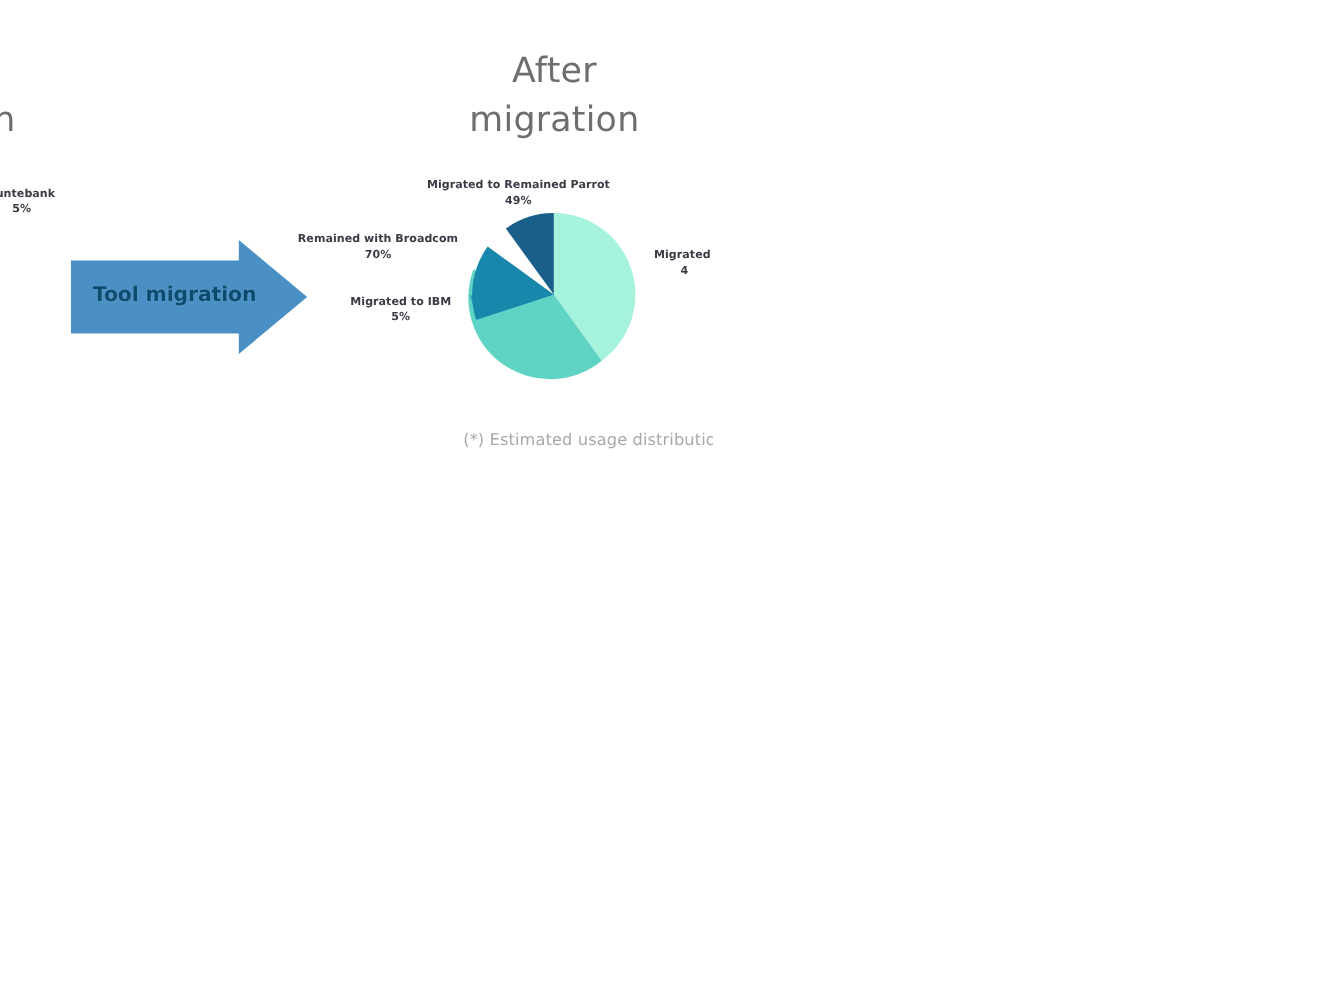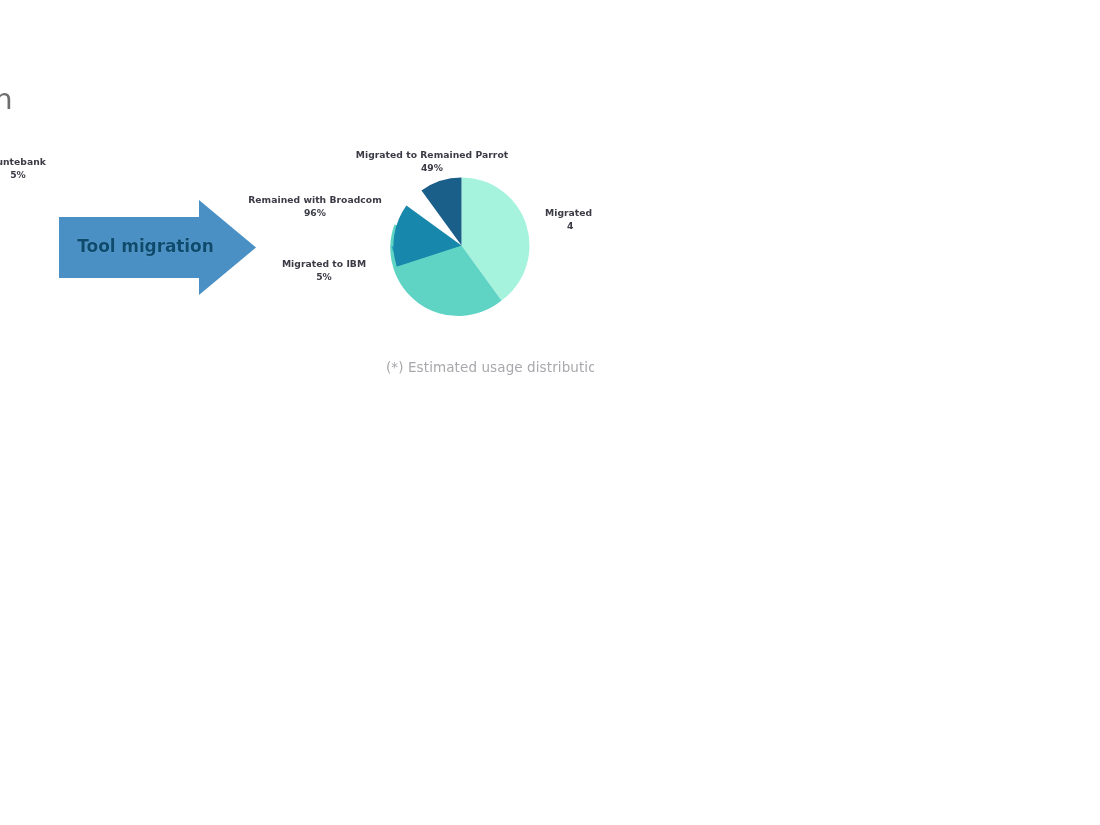--- a/index.html
+++ b/index.html
@@ -98,21 +98,21 @@
     color: #3b3b46;
     line-height: 13px;
     text-align: center;
     letter-spacing: 0.05px;
     white-space: nowrap;
   }
   .pie-label .pct { display: block; font-weight: 700; }
 
   #lbl-traffic-parrot { left: 308px; top: 148px; width: 248px; }
   #lbl-broadcom       { left: 216px; top: 193px; width: 198px; text-align: center; }
-  #lbl-ibm            { left: 248px; top: 245px; width: 152px; margin-top: 12px; }
+  #lbl-ibm            { left: 258px; top: 245px; width: 152px; }
   #lbl-mountebank     { left: 348px; top: 319px; width: 228px; }
   #lbl-migrated-right { left: 545px; top: 206px; width: 120px; text-align: left; }
   #lbl-before-mb      { left: -42px; top: 155px; width: 120px; }
 
   
   #footnote {
     position: absolute;
     left: 386px;
     top: 359px;
     width: 260px;
@@ -145,20 +145,22 @@
       <span class="pct">5%</span>
     </div>
 
     <div id="tool-migration-arrow">
       <svg width="198" height="97" viewBox="0 0 198 97" aria-hidden="true">
         <path d="M0,18 L140,18 L140,1 L197,48.5 L140,96 L140,79 L0,79 Z" fill="#4a90c4"></path>
       </svg>
     </div>
     <div id="arrow-label">Tool migration</div>
 
+    <div class="panel-title" id="title-after">After
+migration</div>
 
     <div class="pie-wrap" id="pie-after">
       <svg width="137" height="137" viewBox="0 0 137 137" aria-hidden="true">
 
         <path d="M68.5,68.5 L68.5,0.5 A68,68 0 0,1 108.47,123.53 Z" fill="#a5f2dd"></path>
 
         <path d="M68.5,68.5 L108.47,123.53 A68,68 0 0,1 1.48,47.48 Z" fill="#5fd3c4"></path>
 
         <path d="M68.5,68.5 L1.48,47.48 A68,68 0 0,1 0.5,68.5 Z" fill="#2aa5bb" transform="rotate(-18 68.5 68.5)"></path>
 
@@ -168,21 +170,21 @@
       </svg>
     </div>
 
     <div class="pie-label" id="lbl-traffic-parrot">
       <span>Migrated to Remained Parrot</span>
       <span class="pct">49%</span>
     </div>
 
     <div class="pie-label" id="lbl-broadcom">
       <span>Remained with Broadcom</span>
-      <span class="pct">96%</span>
+      <span class="pct">70%</span>
     </div>
 
     <div class="pie-label" id="lbl-ibm">
       <span>Migrated to IBM</span>
       <span class="pct">5%</span>
     </div>
 
 
     <div class="pie-label" id="lbl-migrated-right">
       <span>Migrated</span>

